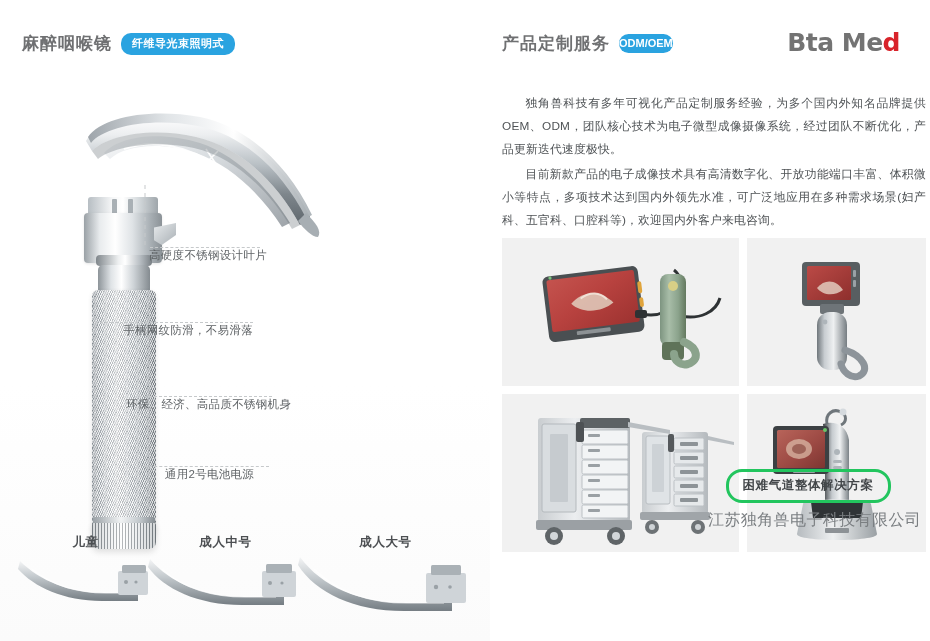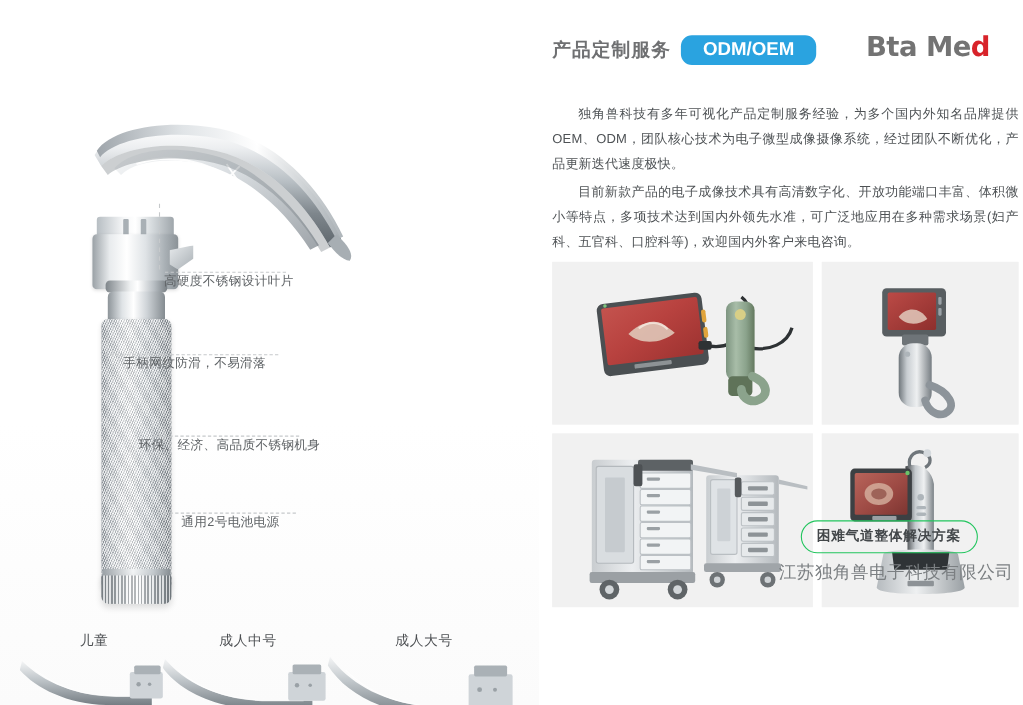--- a/index.html
+++ b/index.html
@@ -16,21 +16,21 @@
   .sec-title{
     font-size:17px;font-weight:bold;color:#6f7072;letter-spacing:1px;
     white-space:nowrap;
   }
   .pill{
     display:inline-block;background:#2aa3e0;color:#ffffff;
     font-size:11px;font-weight:bold;letter-spacing:.5px;
     padding:3px 11px 4px;border-radius:10px;vertical-align:3px;
     white-space:nowrap;
   }
-  .pill.odm{font-size:17px;padding:3px 20px 4px;letter-spacing:0;}
+  .pill.odm{font-size:11px;padding:3px 0 4px;letter-spacing:0;}
 
   
   .left{
     position:relative;width:490px;height:641px;flex:0 0 490px;
     background:linear-gradient(180deg,#ffffff 0%,#ffffff 60%,#fbfbfb 100%);
   }
   .left-header{position:absolute;left:22px;top:32px;display:flex;align-items:center;gap:9px;}
 
   .product-stage{position:absolute;left:0;top:95px;width:490px;height:420px;}
 
@@ -94,21 +94,21 @@
   .dash{
     height:0;border-top:1px dashed #c6c9cb;
   }
   .callout-label{
     font-size:11.5px;color:#5f6366;white-space:nowrap;margin-left:6px;letter-spacing:.3px;
   }
 
   
   .sizes{position:absolute;left:0;top:520px;width:490px;height:110px;}
   .size-item{position:absolute;text-align:center;}
-  .size-label{font-size:12.5px;font-weight:normal;color:#4c4f52;margin-bottom:4px;letter-spacing:.6px;margin-top:40px;}
+  .size-label{font-size:12.5px;font-weight:bold;color:#4c4f52;margin-bottom:4px;letter-spacing:.6px;}
   .mini-blade svg{display:block;}
 
   
   .right{position:relative;width:440px;height:549px;flex:0 0 440px;}
   .right-header{position:absolute;left:12px;top:32px;display:flex;align-items:center;gap:9px;}
   .logo{
     position:absolute;right:30px;top:28px;
     font-size:25px;font-weight:bold;letter-spacing:-.5px;
     font-family:"DejaVu Sans","Liberation Sans",sans-serif;
   }
@@ -124,35 +124,39 @@
 
   .grid{
     position:absolute;left:12px;top:238px;width:424px;height:320px;
     display:grid;grid-template-columns:237px 179px;grid-template-rows:148px 158px;gap:8px 8px;
   }
   .cell{background:#f1f1f1;position:relative;overflow:hidden;}
   .cell svg{position:absolute;left:0;top:0;}
 
   .footer{position:absolute;right:22px;bottom:18px;text-align:center;width:200px;}
   .footer-badge{
-    display:inline-block;border:1px solid #22c55e;border-radius:16px;
+    display:inline-block;border:3px solid #22c55e;border-radius:16px;
     padding:5px 14px 6px;font-size:12.5px;font-weight:bold;color:#43474a;letter-spacing:.6px;
     white-space:nowrap;
   }
   .footer-company{
     margin-top:7px;font-size:16px;color:#7b7f82;letter-spacing:.4px;white-space:nowrap;
   }
 </style>
 </head>
 <body>
 
 <div class="page">
 
   <div class="left">
 
+    <div class="left-header">
+      <span class="sec-title">麻醉咽喉镜</span>
+      <span class="pill">纤维导光束照明式</span>
+    </div>
 
     <div class="product-stage">
       <div class="scope">
 
         <div class="blade">
           <svg width="250" height="135" viewBox="0 0 250 135">
             <defs>
               <linearGradient id="bl1" x1="0" y1="0" x2="0" y2="1">
                 <stop offset="0%" stop-color="#ffffff"></stop>
                 <stop offset="18%" stop-color="#eceef0"></stop>
@@ -210,21 +214,21 @@
     <div class="callouts">
 
       <div class="callout" style="left:143px;top:247px;">
         <div class="dash" style="width:110px;"></div>
         <span class="callout-label">高硬度不锈钢设计叶片</span>
       </div>
       <svg style="position:absolute;left:143px;top:185px;" width="4" height="64">
         <path d="M2 0 L2 62" stroke="#c6c9cb" stroke-width="1" stroke-dasharray="4 4" fill="none"></path>
       </svg>
 
-      <div class="callout" style="left:95px;top:322px;">
+      <div class="callout" style="left:95px;top:322px;align-items:flex-end;">
         <div class="dash" style="width:158px;"></div>
         <span class="callout-label">手柄网纹防滑，不易滑落</span>
       </div>
 
       <div class="callout" style="left:120px;top:396px;">
         <div class="dash" style="width:133px;"></div>
         <span class="callout-label">环保、经济、高品质不锈钢机身</span>
       </div>
 
       <div class="callout" style="left:144px;top:466px;">

